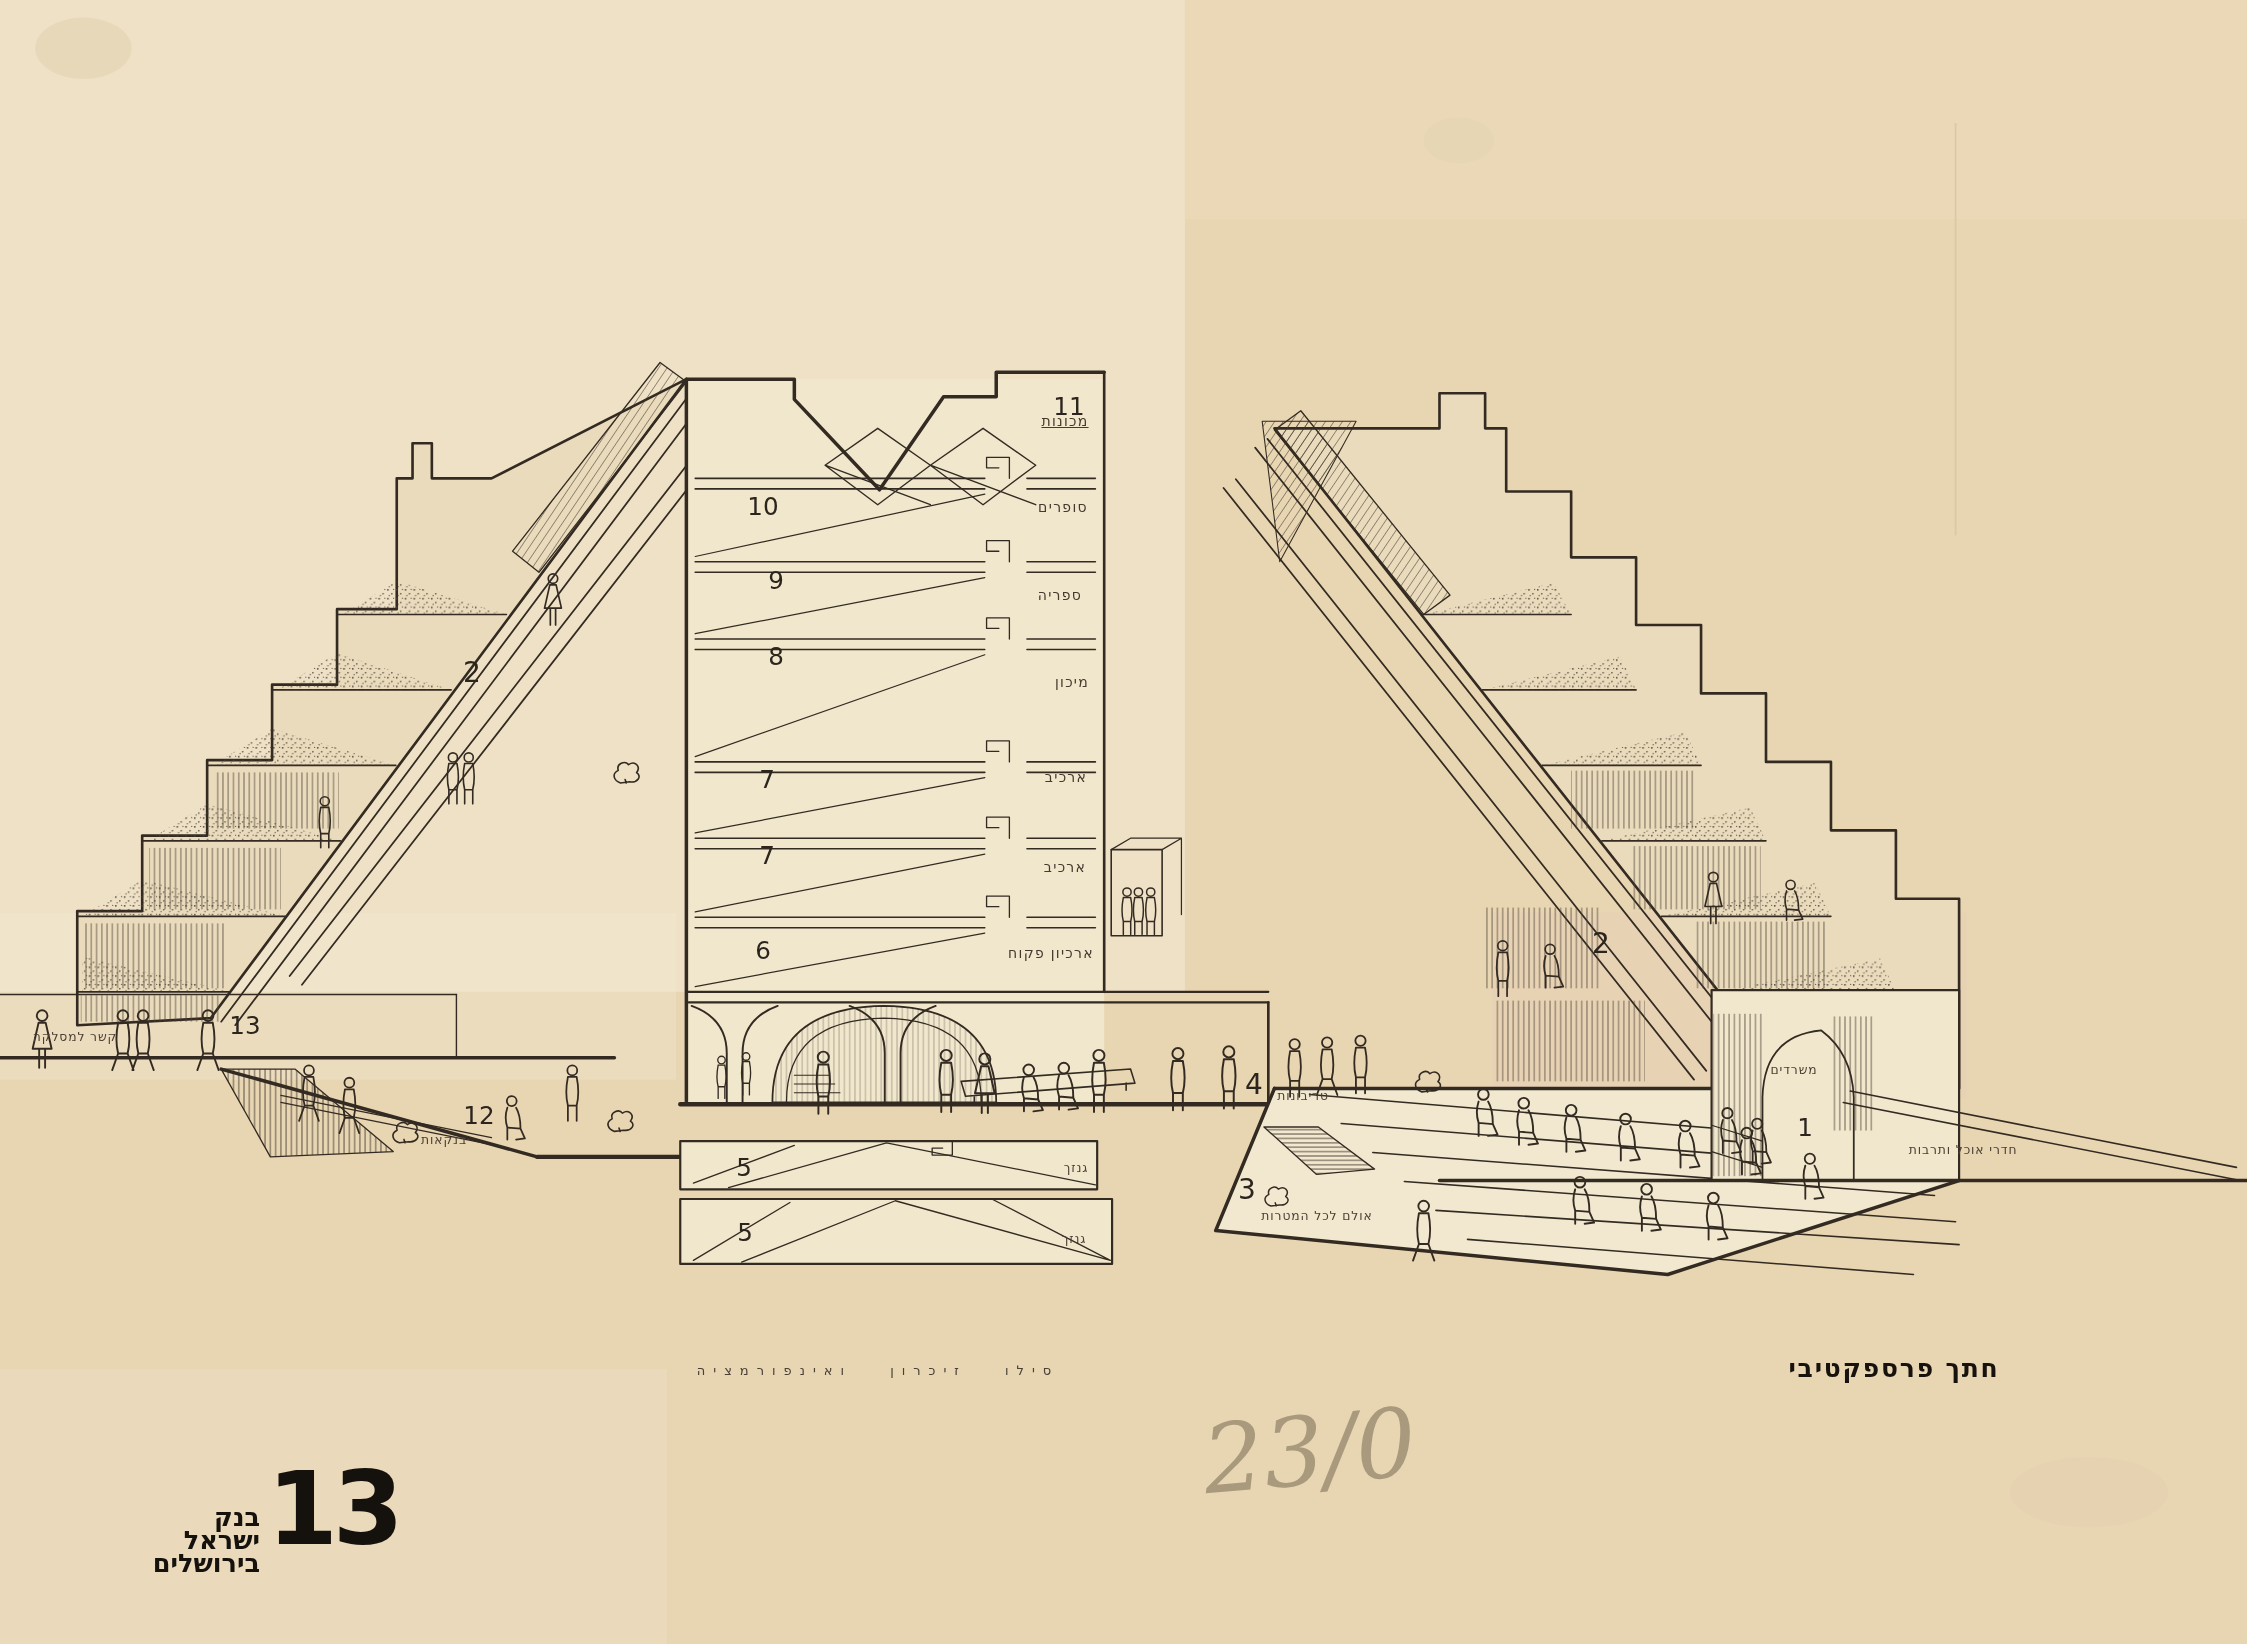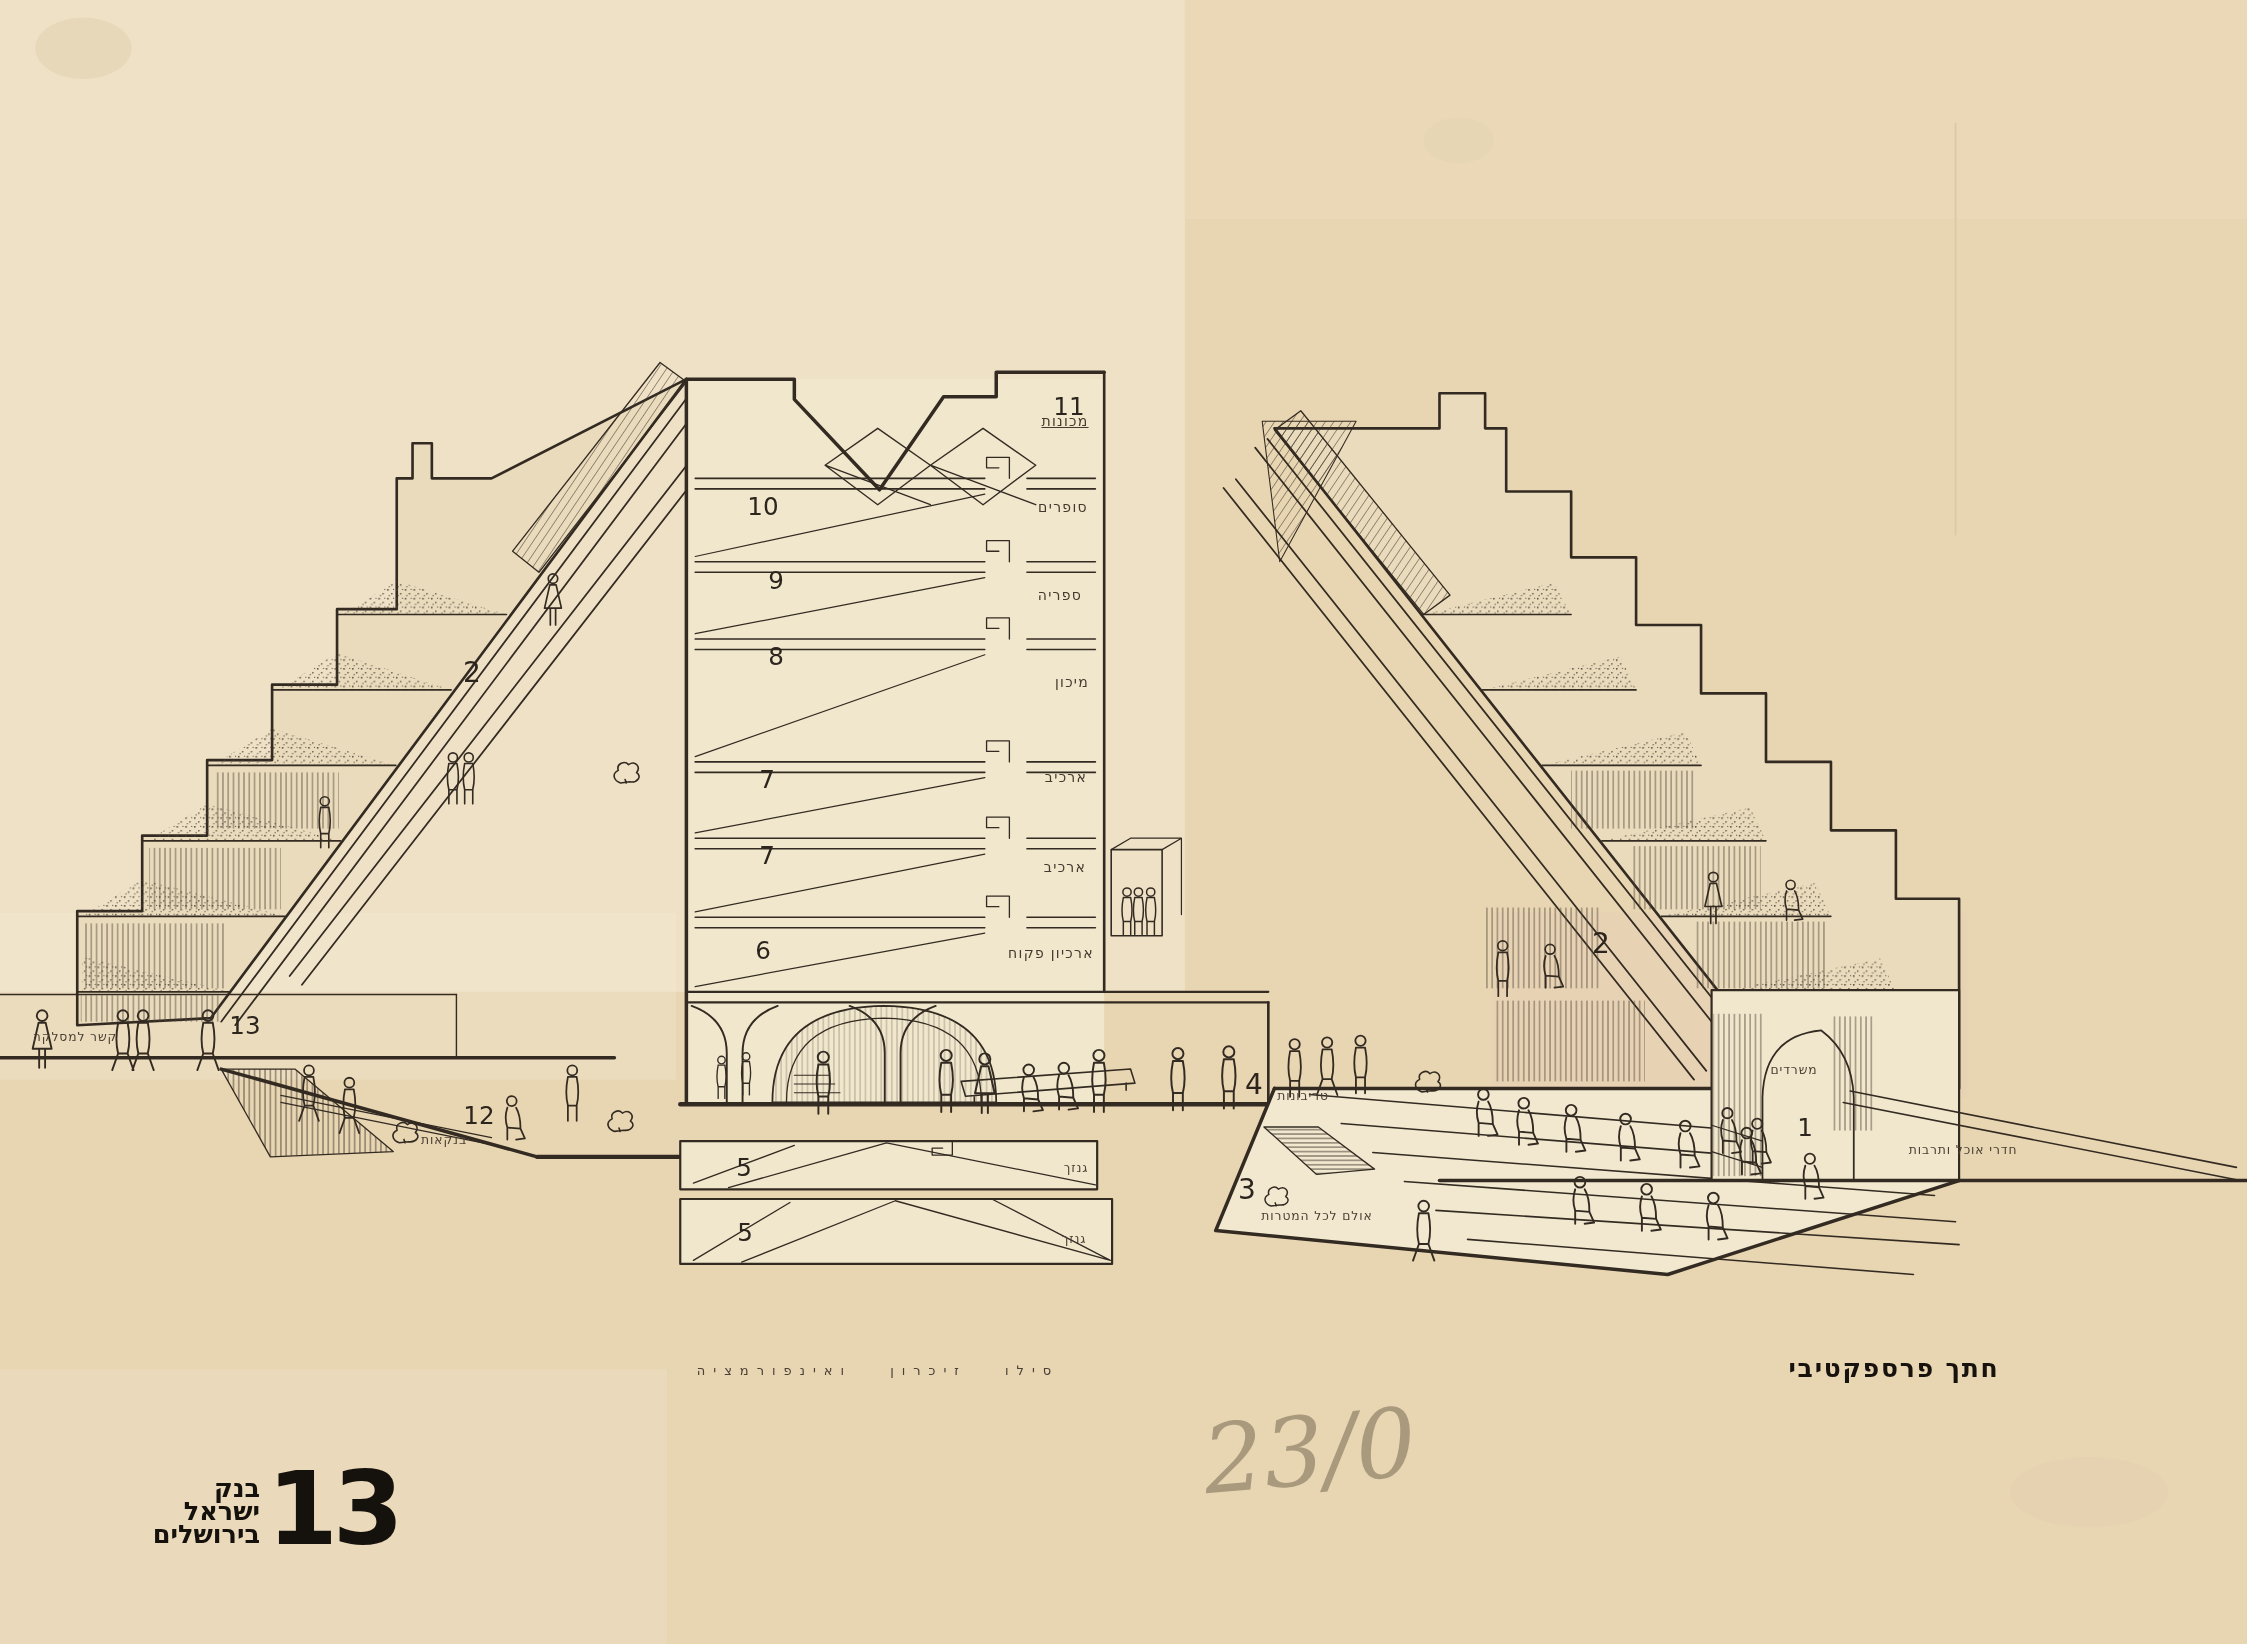--- a/index.html
+++ b/index.html
@@ -13,21 +13,21 @@
   .heb{font-size:14px;letter-spacing:1.3px;direction:rtl;color:#453a2e;}
   .heb-sm{font-size:12.3px;letter-spacing:0.9px;direction:rtl;color:#4a3f33;}
   .caption{font-family:"DejaVu Sans",sans-serif;font-weight:bold;font-size:25px;
            letter-spacing:1.8px;color:#17120d;direction:rtl;}
   .base-caption{font-size:13px;letter-spacing:8px;word-spacing:26px;direction:rtl;
                 color:#4a4036;}
   .logo{position:absolute;left:104px;top:1468px;width:298px;display:flex;
         align-items:flex-start;color:#15110c;}
   .logo-heb{width:156px;text-align:right;font-family:"DejaVu Sans",sans-serif;
             font-weight:800;font-size:25.5px;line-height:23px;letter-spacing:0px;
-            direction:rtl;padding-top:8.8px;}
+            direction:rtl;padding-top:8.8px;margin-top:29px;}
   .logo-num{font-family:"DejaVu Sans",sans-serif;font-weight:900;font-size:102px;
             line-height:0.8;letter-spacing:-5.3px;margin-left:7px;}
   .pencil{position:absolute;color:rgba(112,98,76,0.52);
           font-family:"DejaVu Serif","DejaVu Sans",serif;font-style:italic;}
 </style>
 </head>
 <body>
 
 <div class="stage">
 

